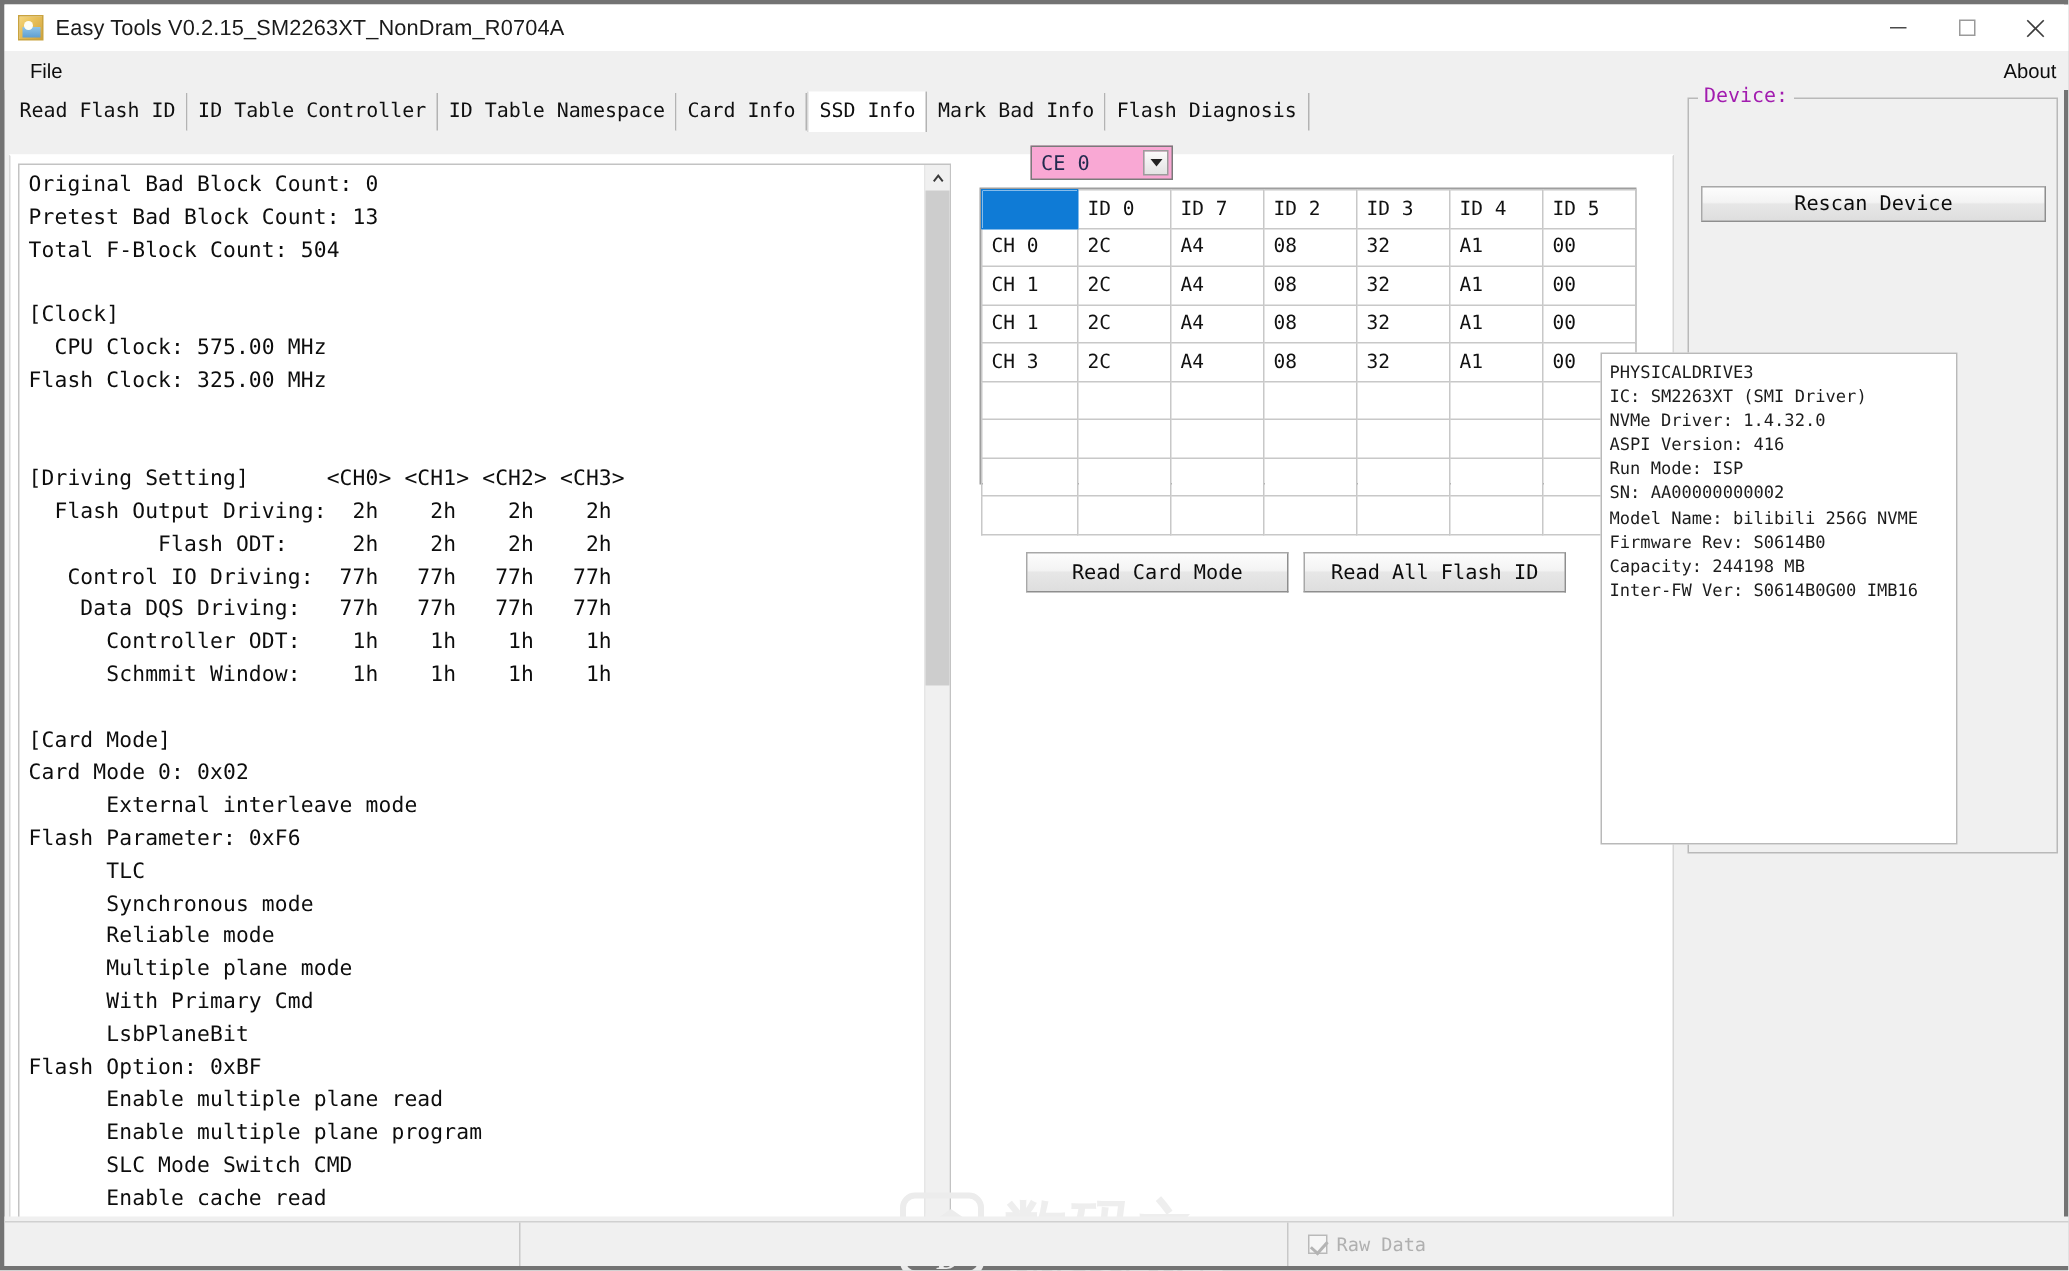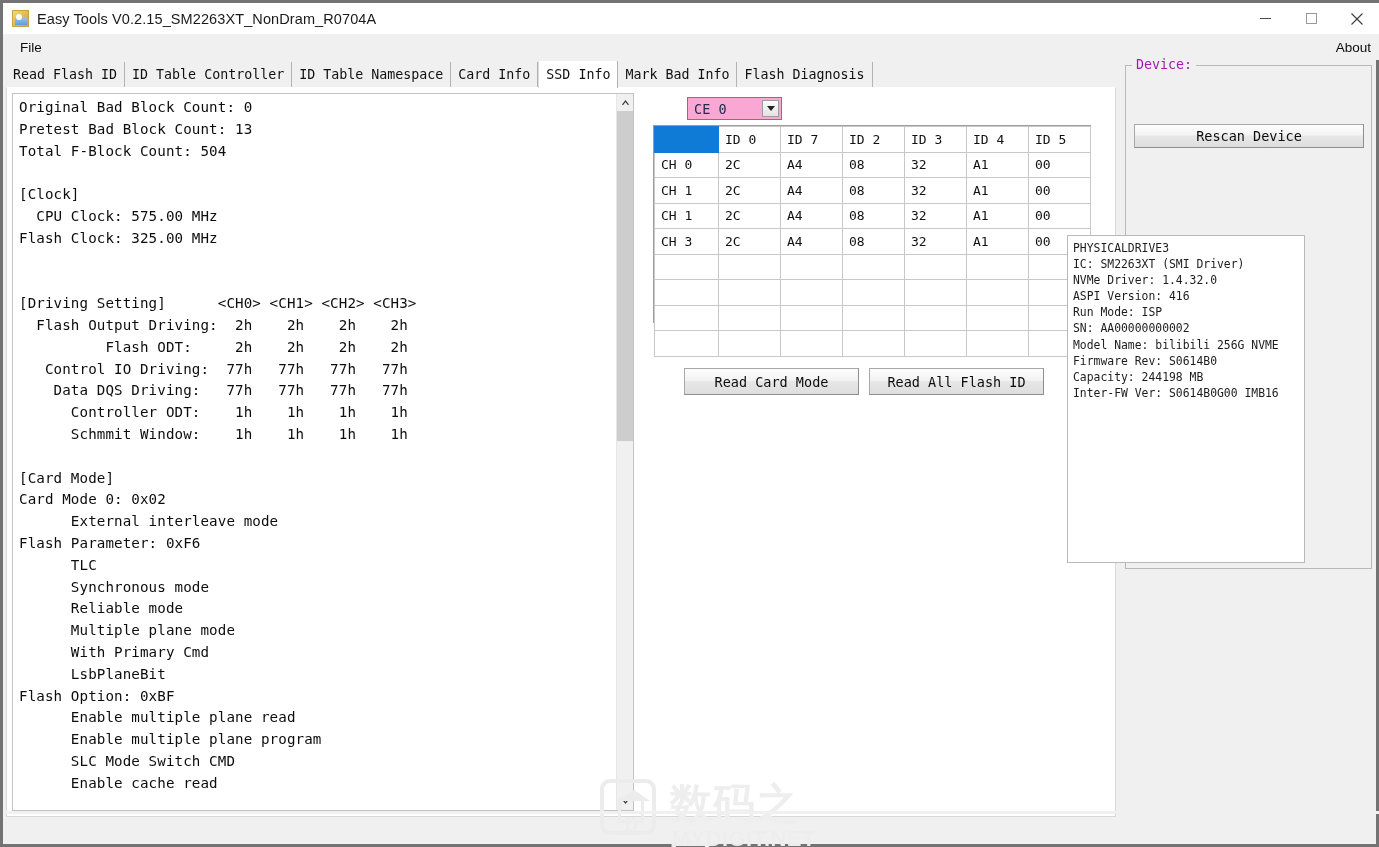--- a/index.html
+++ b/index.html
@@ -90,21 +90,21 @@
     background: #ffffff;
     height: 27px;
     border-right: 1px solid #b3b3b3;
     border-left: 1px solid #d9d9d9;
     z-index: 3;
   }
   .tab.first { }
 
   
   #tabpage {
-    position: absolute; left: 3px; top: 84px;
+    position: absolute; left: 3px; top: 100px;
     width: 1110px; height: 730px;
     background: #ffffff;
     border: 1px solid #d7d7d7;
     border-top: 1px solid #ffffff;
   }
 
   
   #logbox {
     position: absolute; left: 5px; top: 5px;
     width: 622px; height: 718px;
@@ -551,14 +551,24 @@
 ASPI Version: 416
 Run Mode: ISP
 SN: AA00000000002
 Model Name: bilibili 256G NVME
 Firmware Rev: S0614B0
 Capacity: 244198 MB
 Inter-FW Ver: S0614B0G00 IMB16</div>
   </div>
 
   <div id="bottom-sep"></div>
+  <div id="statusbar">
+    <div class="sb-pane" id="sb-pane1"></div>
+    <div class="sb-pane" id="sb-pane2"></div>
+    <div class="sb-pane" id="sb-pane3">
+      <div id="rawdata-wrap">
+        <span id="rawdata-box"></span>
+        <span id="rawdata-label">Raw Data</span>
+      </div>
+    </div>
+  </div>
 
 </div>
 
 </body></html>

